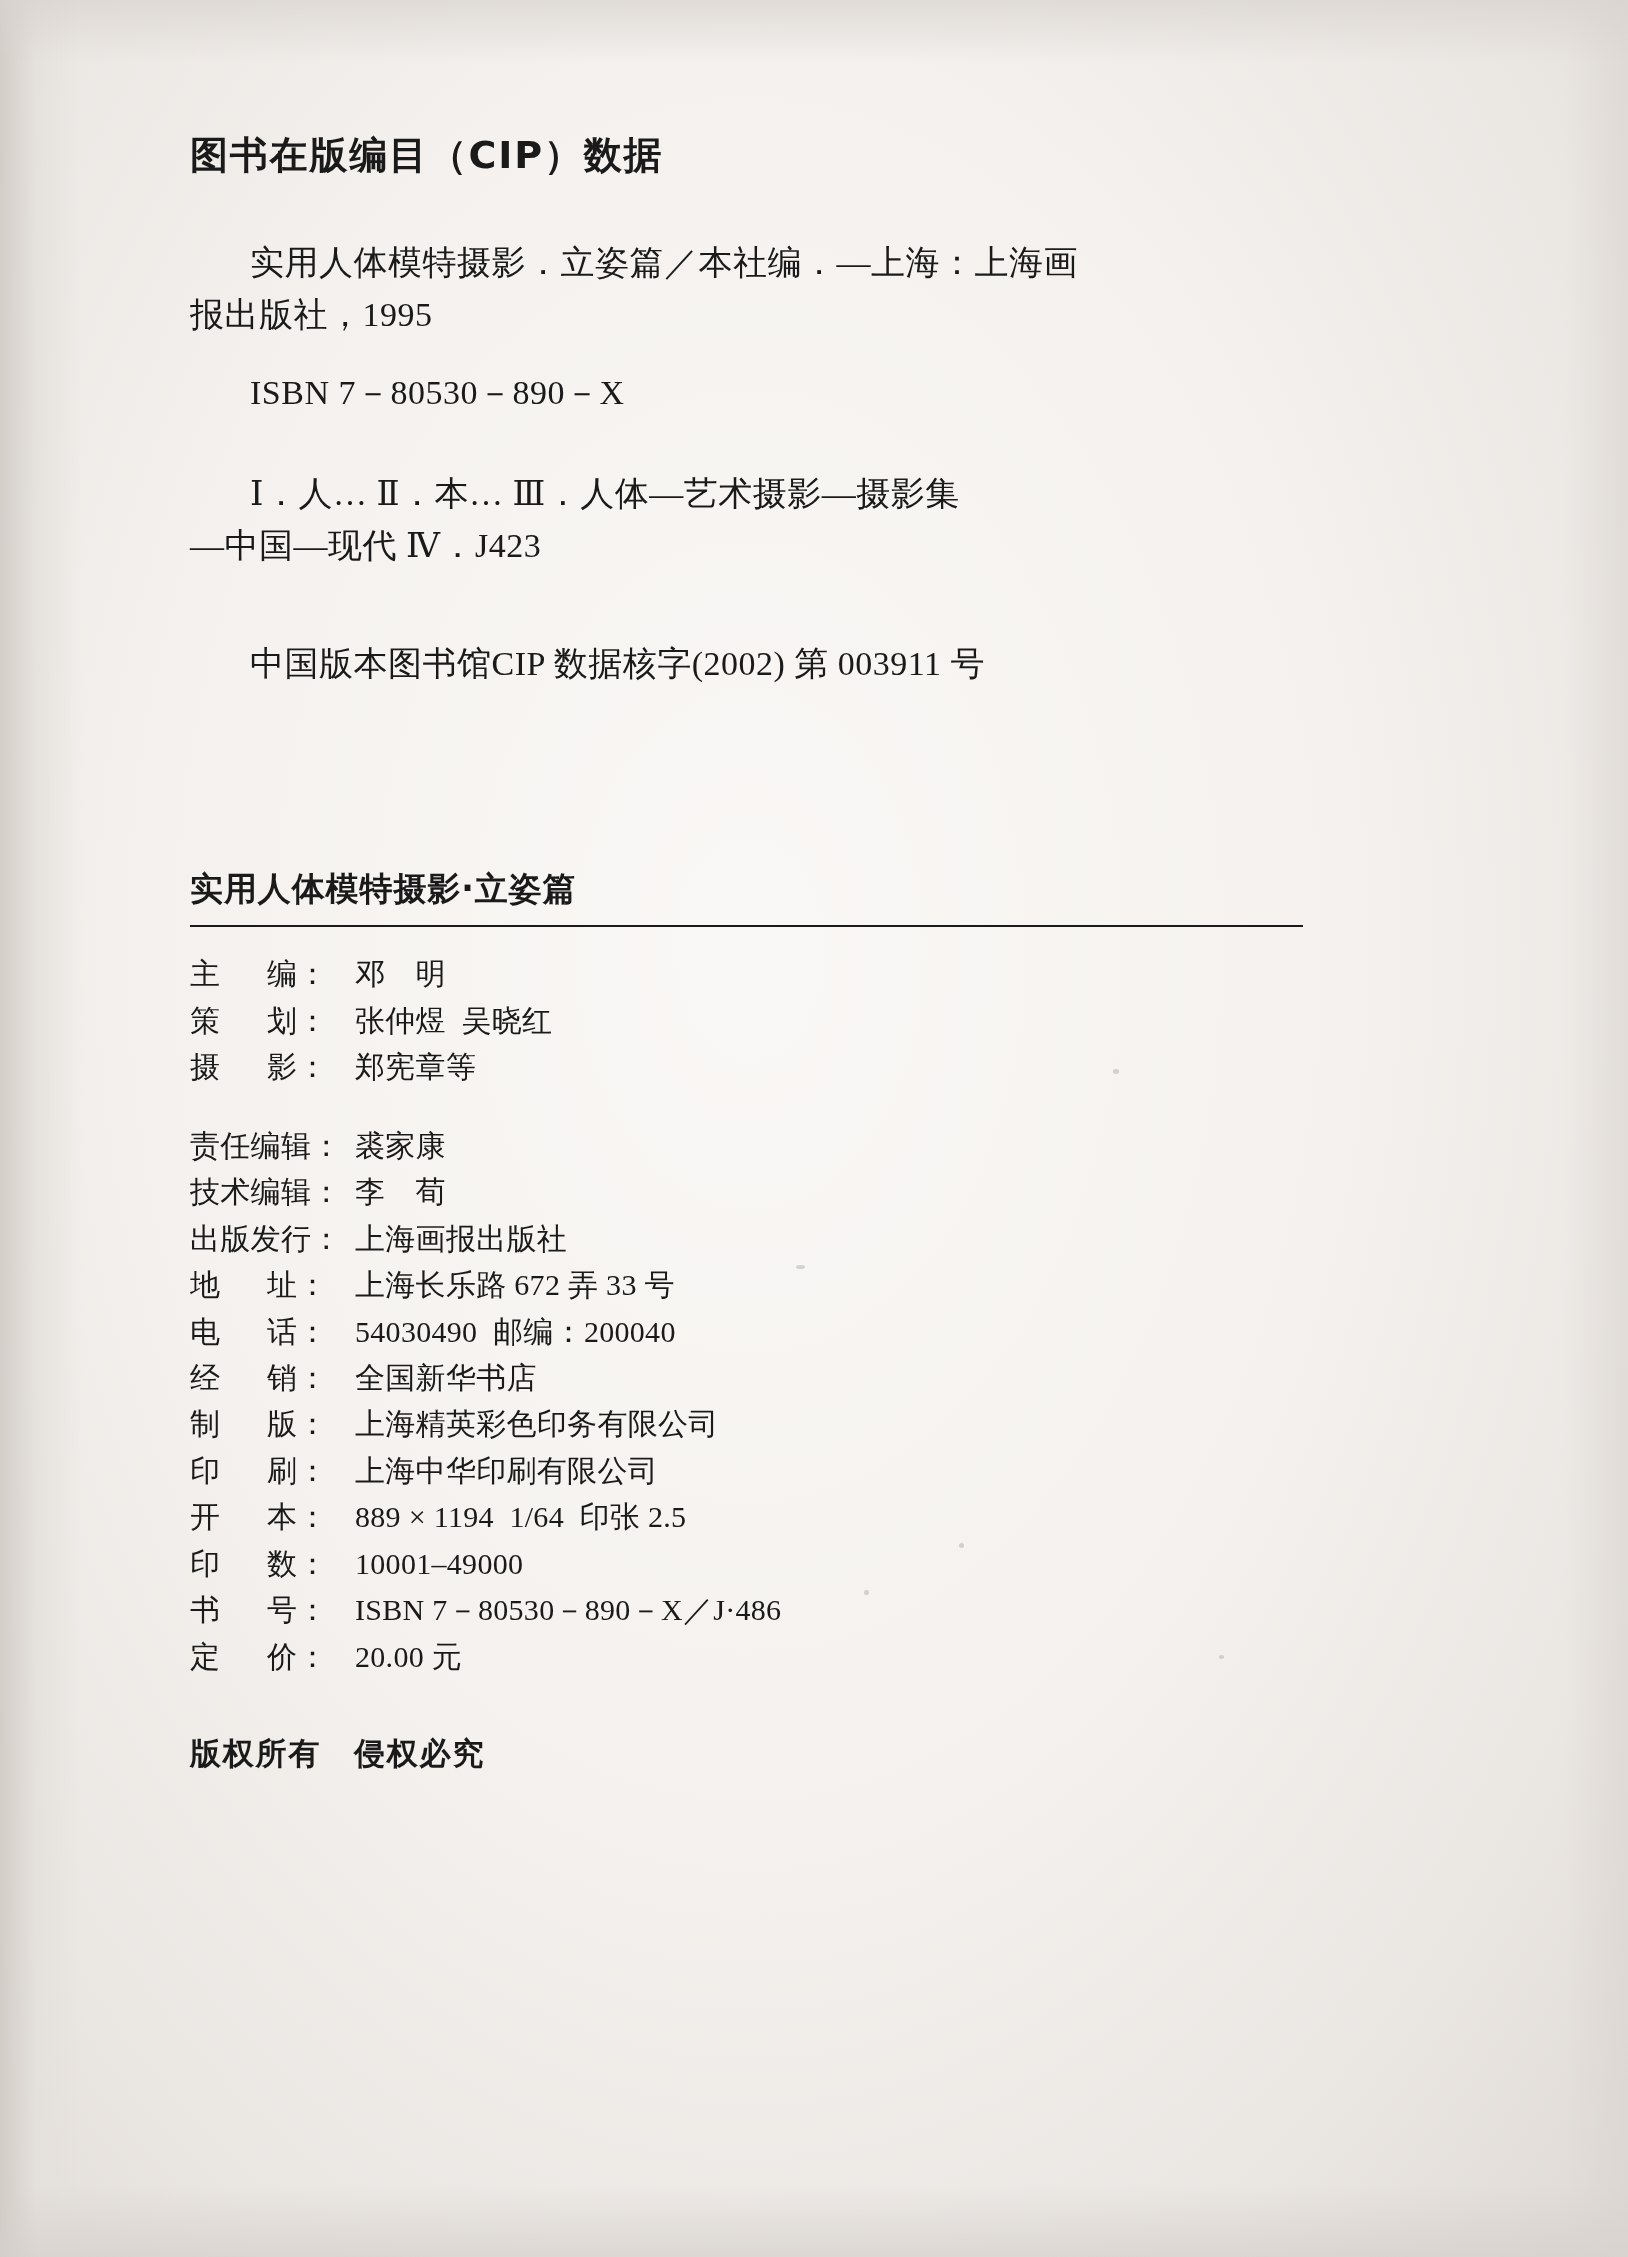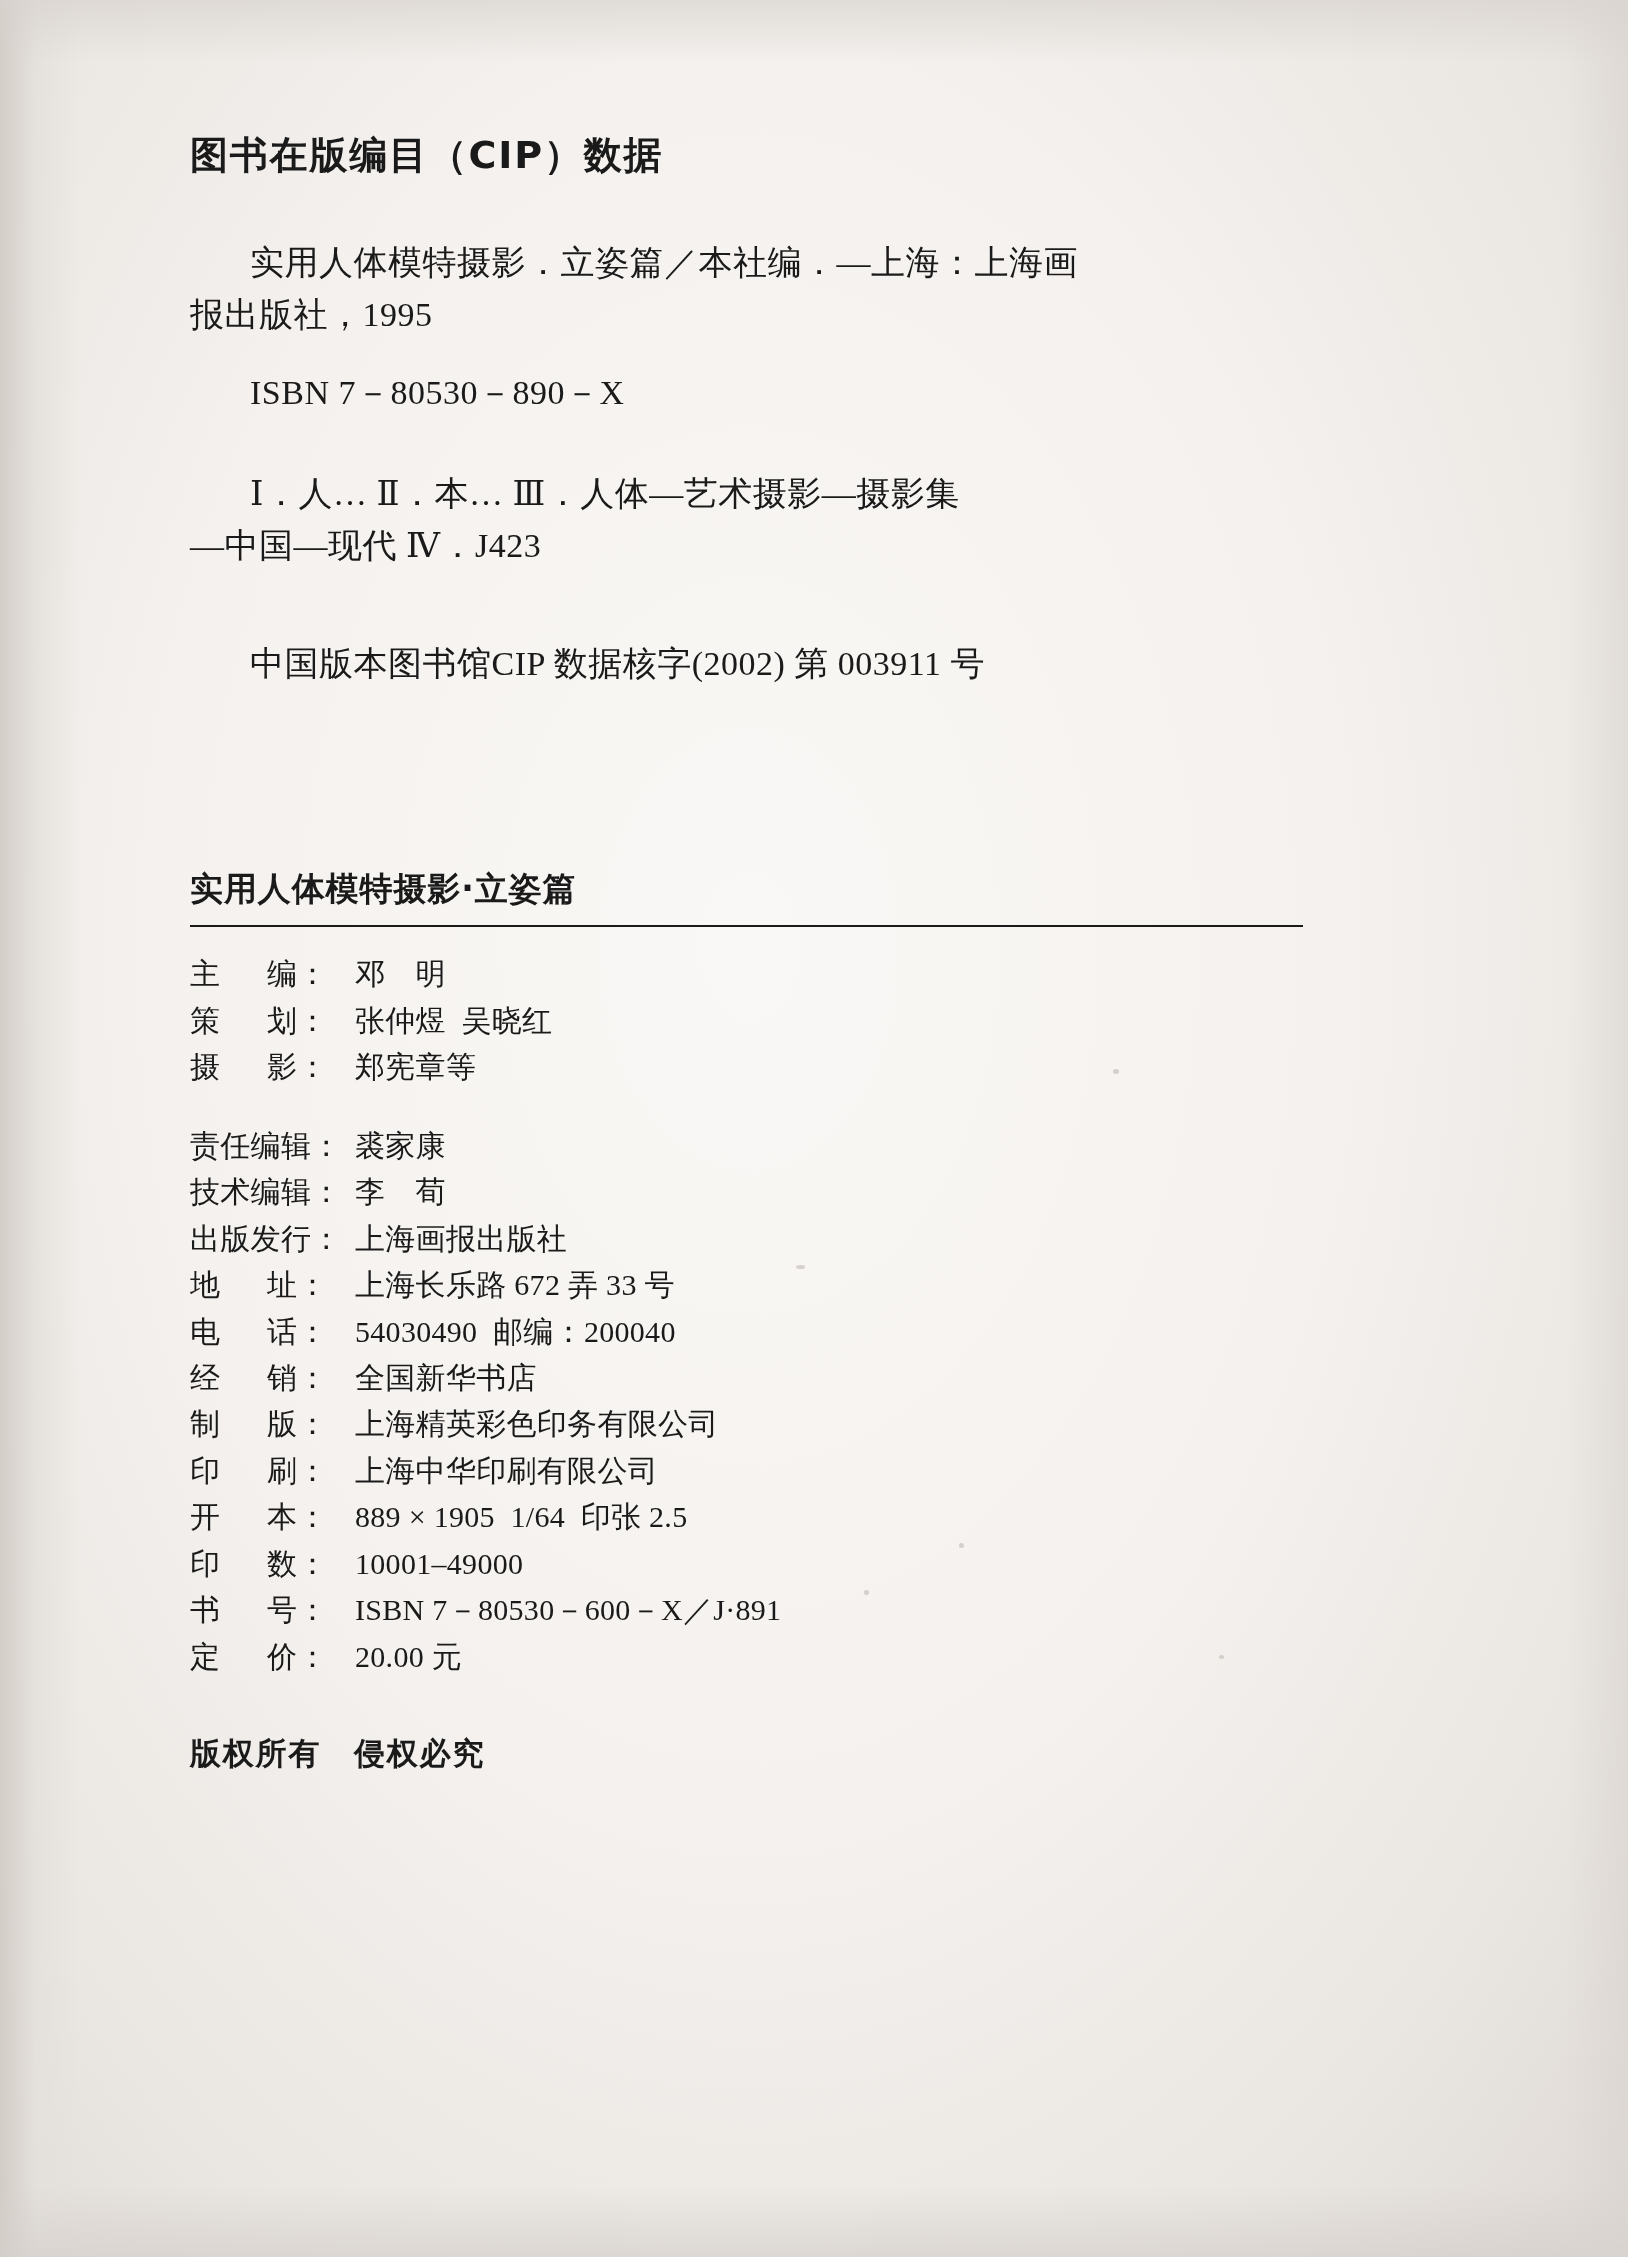--- a/index.html
+++ b/index.html
@@ -202,29 +202,29 @@
       <div class="row">
         <span class="lbl">制      版：</span>
         <span class="val">上海精英彩色印务有限公司</span>
       </div>
       <div class="row">
         <span class="lbl">印      刷：</span>
         <span class="val">上海中华印刷有限公司</span>
       </div>
       <div class="row">
         <span class="lbl">开      本：</span>
-        <span class="val">889 × 1905  1/64  印张 2.5</span>
+        <span class="val">889 × 1194  1/64  印张 2.5</span>
       </div>
       <div class="row">
         <span class="lbl">印      数：</span>
         <span class="val">10001–49000</span>
       </div>
       <div class="row">
         <span class="lbl">书      号：</span>
-        <span class="val">ISBN 7－80530－600－X／J·891</span>
+        <span class="val">ISBN 7－80530－890－X／J·486</span>
       </div>
       <div class="row">
         <span class="lbl">定      价：</span>
         <span class="val">20.00 元</span>
       </div>
     </div>
 
     <div class="footer">版权所有　侵权必究</div>
   </div>
 

